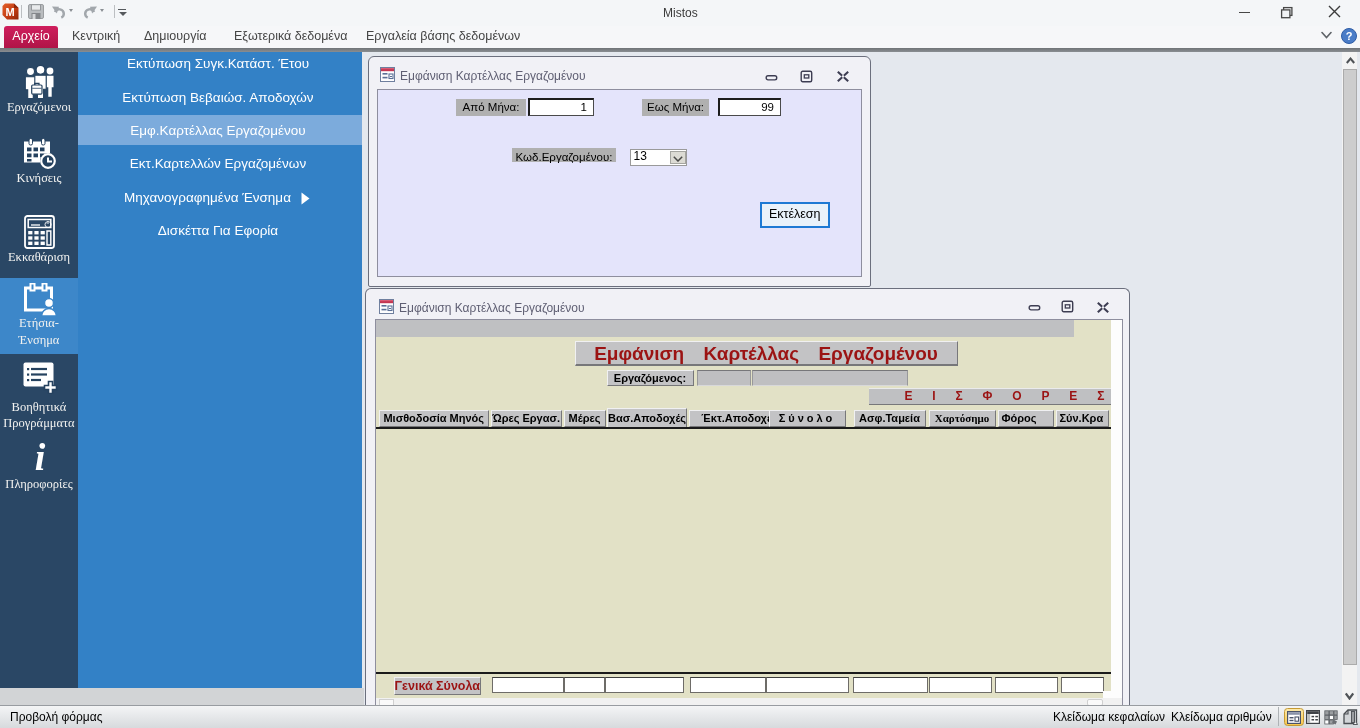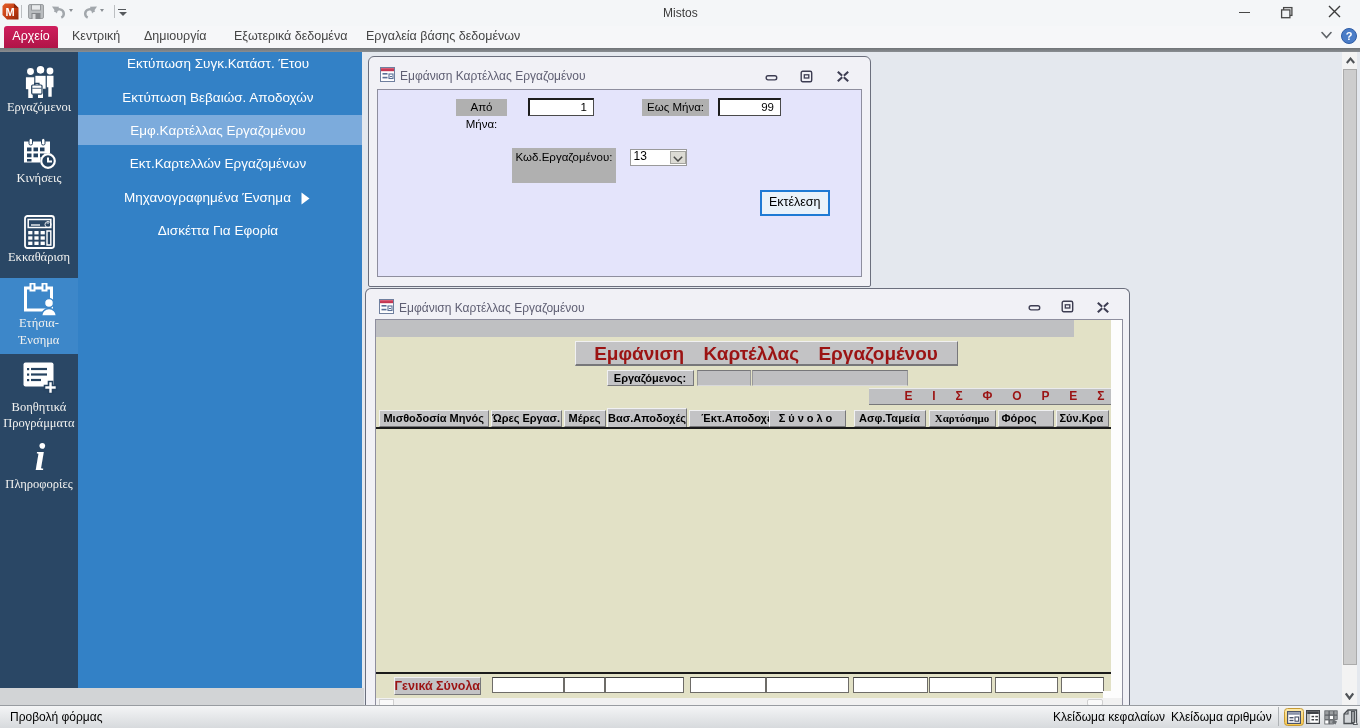--- a/index.html
+++ b/index.html
@@ -299,31 +299,31 @@
 </svg>
 <svg class="ico" style="left:800px;top:70px;" width="13" height="13" viewBox="0 0 13 13">
   <rect x="1.2" y="1.2" width="10.5" height="10.5" rx="1.5" fill="none" stroke="#3d3d52" stroke-width="1.4"></rect>
   <rect x="4.3" y="4.8" width="4.5" height="3.2" fill="none" stroke="#3d3d52" stroke-width="1.3"></rect>
 </svg>
 <svg class="ico" style="left:837px;top:70.5px;" width="12" height="11" viewBox="0 0 12 11">
   <path d="M0.8 0.8 L11.2 10.2 M11.2 0.8 L0.8 10.2" stroke="#3d3d52" stroke-width="2.1"></path>
   <rect x="4.9" y="4.3" width="2.2" height="2.2" fill="#f1f1f6" transform="rotate(45 6 5.4)"></rect>
 </svg>
 <div class="abs" id="w1c"></div>
-<div class="glab" style="left:456px;top:99px;width:51px;height:17px;line-height:17px;">Από Μήνα:</div>
+<div class="glab" style="left:456px;top:99px;width:70px;height:17px;line-height:17px;">Από Μήνα:</div>
 <div class="tfield" style="left:528px;top:98px;width:66px;height:18px;line-height:15px;padding-right:6px;">1</div>
 <div class="glab" style="left:642px;top:99px;width:67px;height:17px;line-height:17px;">Εως Μήνα:</div>
 <div class="tfield" style="left:718px;top:98px;width:63px;height:18px;line-height:15px;padding-right:6px;">99</div>
-<div class="glab" style="left:512px;top:148px;width:104px;height:35px;line-height:18px;">Κωδ.Εργαζομένου:</div>
+<div class="glab" style="left:512px;top:148px;width:104px;height:14px;line-height:18px;">Κωδ.Εργαζομένου:</div>
 <div class="abs" style="left:629.5px;top:149px;width:57.5px;height:16.5px;background:#fff;border:1.5px solid #9a9a9a;font-size:12px;line-height:13px;padding-left:3px;">13</div>
 <div class="abs" style="left:670px;top:150.5px;width:15.5px;height:13.5px;background:#dcdbd4;border:1px solid #a5a5a0;"></div>
 <svg class="ico" style="left:673px;top:155.5px;" width="10" height="6" viewBox="0 0 10 6">
   <path d="M0.8 0.8 L5 5 L9.2 0.8" fill="none" stroke="#4a4a48" stroke-width="1.5"></path>
 </svg>
-<div class="abs" style="left:759.5px;top:190px;width:70.5px;height:25.5px;background:#e9f2fa;border:2px solid #1e7ad4;font-size:12.5px;text-align:center;line-height:21px;">Εκτέλεση</div>
+<div class="abs" style="left:759.5px;top:202px;width:70.5px;height:25.5px;background:#e9f2fa;border:2px solid #1e7ad4;font-size:12.5px;text-align:center;line-height:21px;">Εκτέλεση</div>
 
 <div class="abs" id="statusbar"></div>
 <div class="stext" style="left:10px;">Προβολή φόρμας</div>
 <div class="stext" style="left:1053px;">Κλείδωμα κεφαλαίων</div>
 <div class="stext" style="left:1171px;">Κλείδωμα αριθμών</div>
 <div class="vsep" style="left:1278px;top:707px;height:19px;background:#aeb2b5;"></div>
 
 <div class="abs" style="left:1284px;top:707.5px;width:19.5px;height:18.5px;background:linear-gradient(#fce9a9,#f6c64e);border:1.5px solid #c69a33;border-radius:3.5px;"></div>
 <svg class="ico" style="left:1287px;top:710.5px;" width="14" height="13" viewBox="0 0 14 13">
   <rect x="0.6" y="0.6" width="12.8" height="11.8" fill="#fff" stroke="#4a5368" stroke-width="1.2"></rect>

